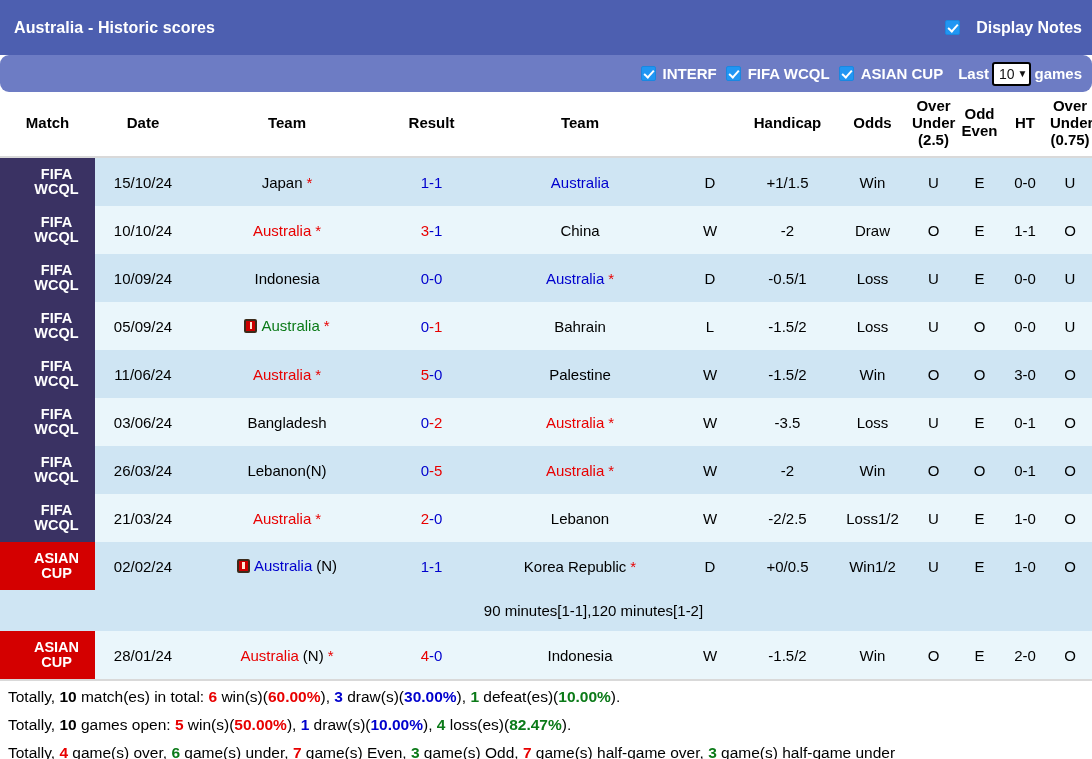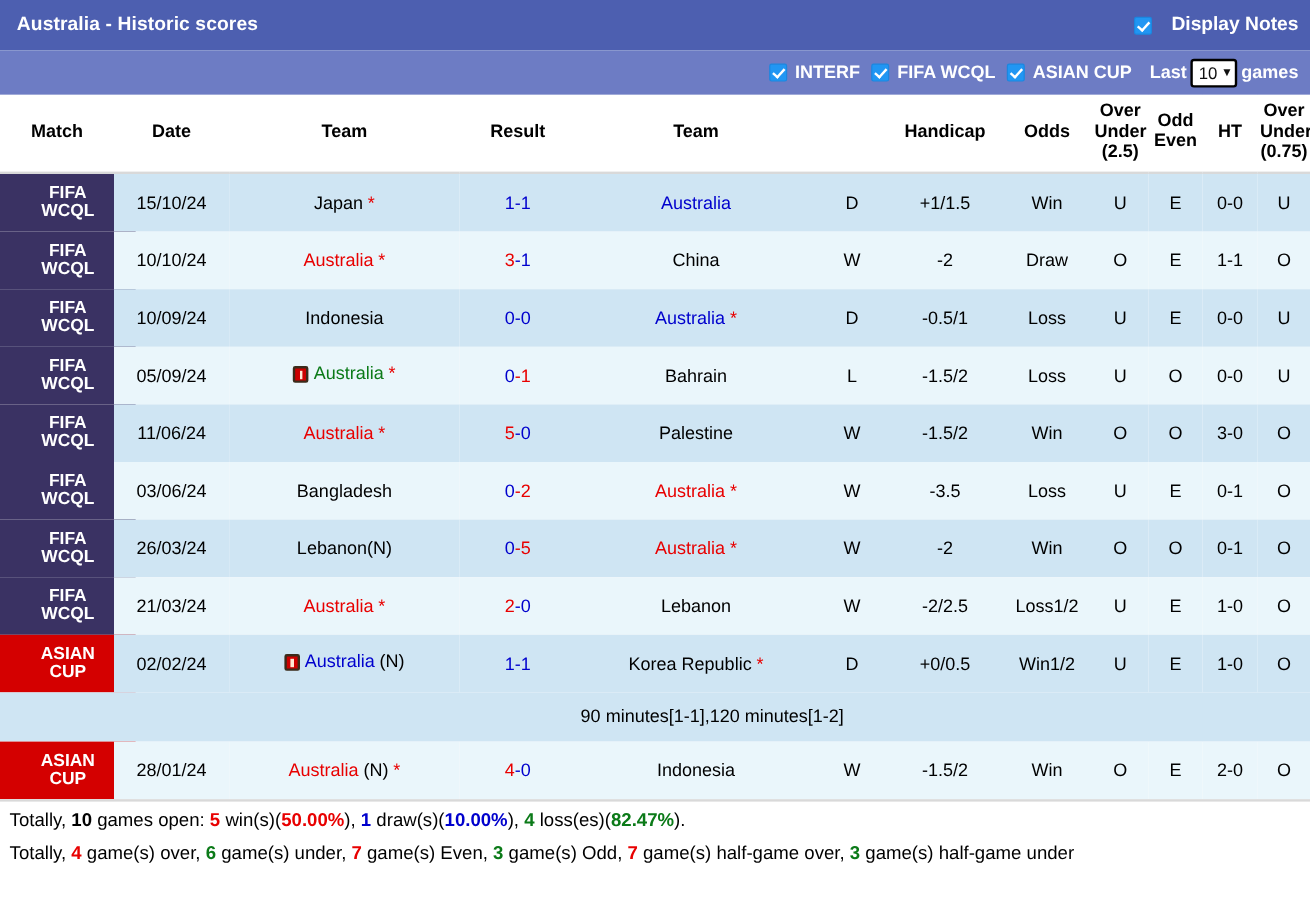--- a/index.html
+++ b/index.html
@@ -7,39 +7,39 @@
     margin: 0; padding: 0;
     width: 1092px; height: 759px;
     background: #ffffff;
     font-family: "Liberation Sans", sans-serif;
     overflow: hidden;
   }
   #app { width: 1092px; height: 759px; position: relative; }
 
   
   .titlebar {
-    height: 42px;
+    height: 55px;
     background: #4d5fb0;
     display: flex; align-items: center;
     padding: 0 10px 0 14px;
     color: #ffffff;
   }
   .titlebar .title {
     font-size: 16px; font-weight: bold; letter-spacing: .1px;
   }
   .titlebar .spacer { flex: 1; }
   .notes-toggle { display: flex; align-items: center; gap: 16px; }
   .notes-toggle .lbl { font-size: 16px; font-weight: bold; }
 
   .filterbar {
     height: 37px;
     background: #6d7cc4;
     display: flex; align-items: center; justify-content: flex-end;
     padding: 0 10px 0 0;
-    color: #ffffff; gap: 9px;
+    color: #ffffff; gap: 9px; border-radius: 9px;
   }
   .filt { display: flex; align-items: center; gap: 7px; }
   .filt .lbl { font-size: 15px; font-weight: bold; }
   .lastgames { display: flex; align-items: center; gap: 3px; margin-left: 6px; }
   .lastgames .lbl { font-size: 15px; font-weight: bold; }
   .sel {
     background: #ffffff; color: #111;
     border: 2px solid #000; border-radius: 3px;
     font-family: "Liberation Sans", sans-serif;
     font-size: 14px; height: 24px;
@@ -479,19 +479,22 @@
           <td class="cl-red">O</td>
           <td class="cl-red">E</td>
           <td class="cl-black">2-0</td>
           <td class="cl-red">O</td>
         </tr>
       </tbody>
   </table>
 
   <div class="summary">
     <p>
+      <span>Totally, </span><b>10</b><span> match(es) in total: </span><b class="cl-red">6</b><span> win(s)(</span><b class="cl-red">60.00%</b><span>), </span><b class="cl-blue">3</b><span> draw(s)(</span><b class="cl-blue">30.00%</b><span>), </span><b class="cl-green">1</b><span> defeat(es)(</span><b class="cl-green">10.00%</b><span>).</span>
+    </p>
+    <p>
       <span>Totally, </span><b>10</b><span> games open: </span><b class="cl-red">5</b><span> win(s)(</span><b class="cl-red">50.00%</b><span>), </span><b class="cl-blue">1</b><span> draw(s)(</span><b class="cl-blue">10.00%</b><span>), </span><b class="cl-green">4</b><span> loss(es)(</span><b class="cl-green">82.47%</b><span>).</span>
     </p>
     <p>
       <span>Totally, </span><b class="cl-red">4</b><span> game(s) over, </span><b class="cl-green">6</b><span> game(s) under, </span><b class="cl-red">7</b><span> game(s) Even, </span><b class="cl-green">3</b><span> game(s) Odd, </span><b class="cl-red">7</b><span> game(s) half-game over, </span><b class="cl-green">3</b><span> game(s) half-game under</span>
     </p>
   </div>
 </div>
 
 </body></html>

